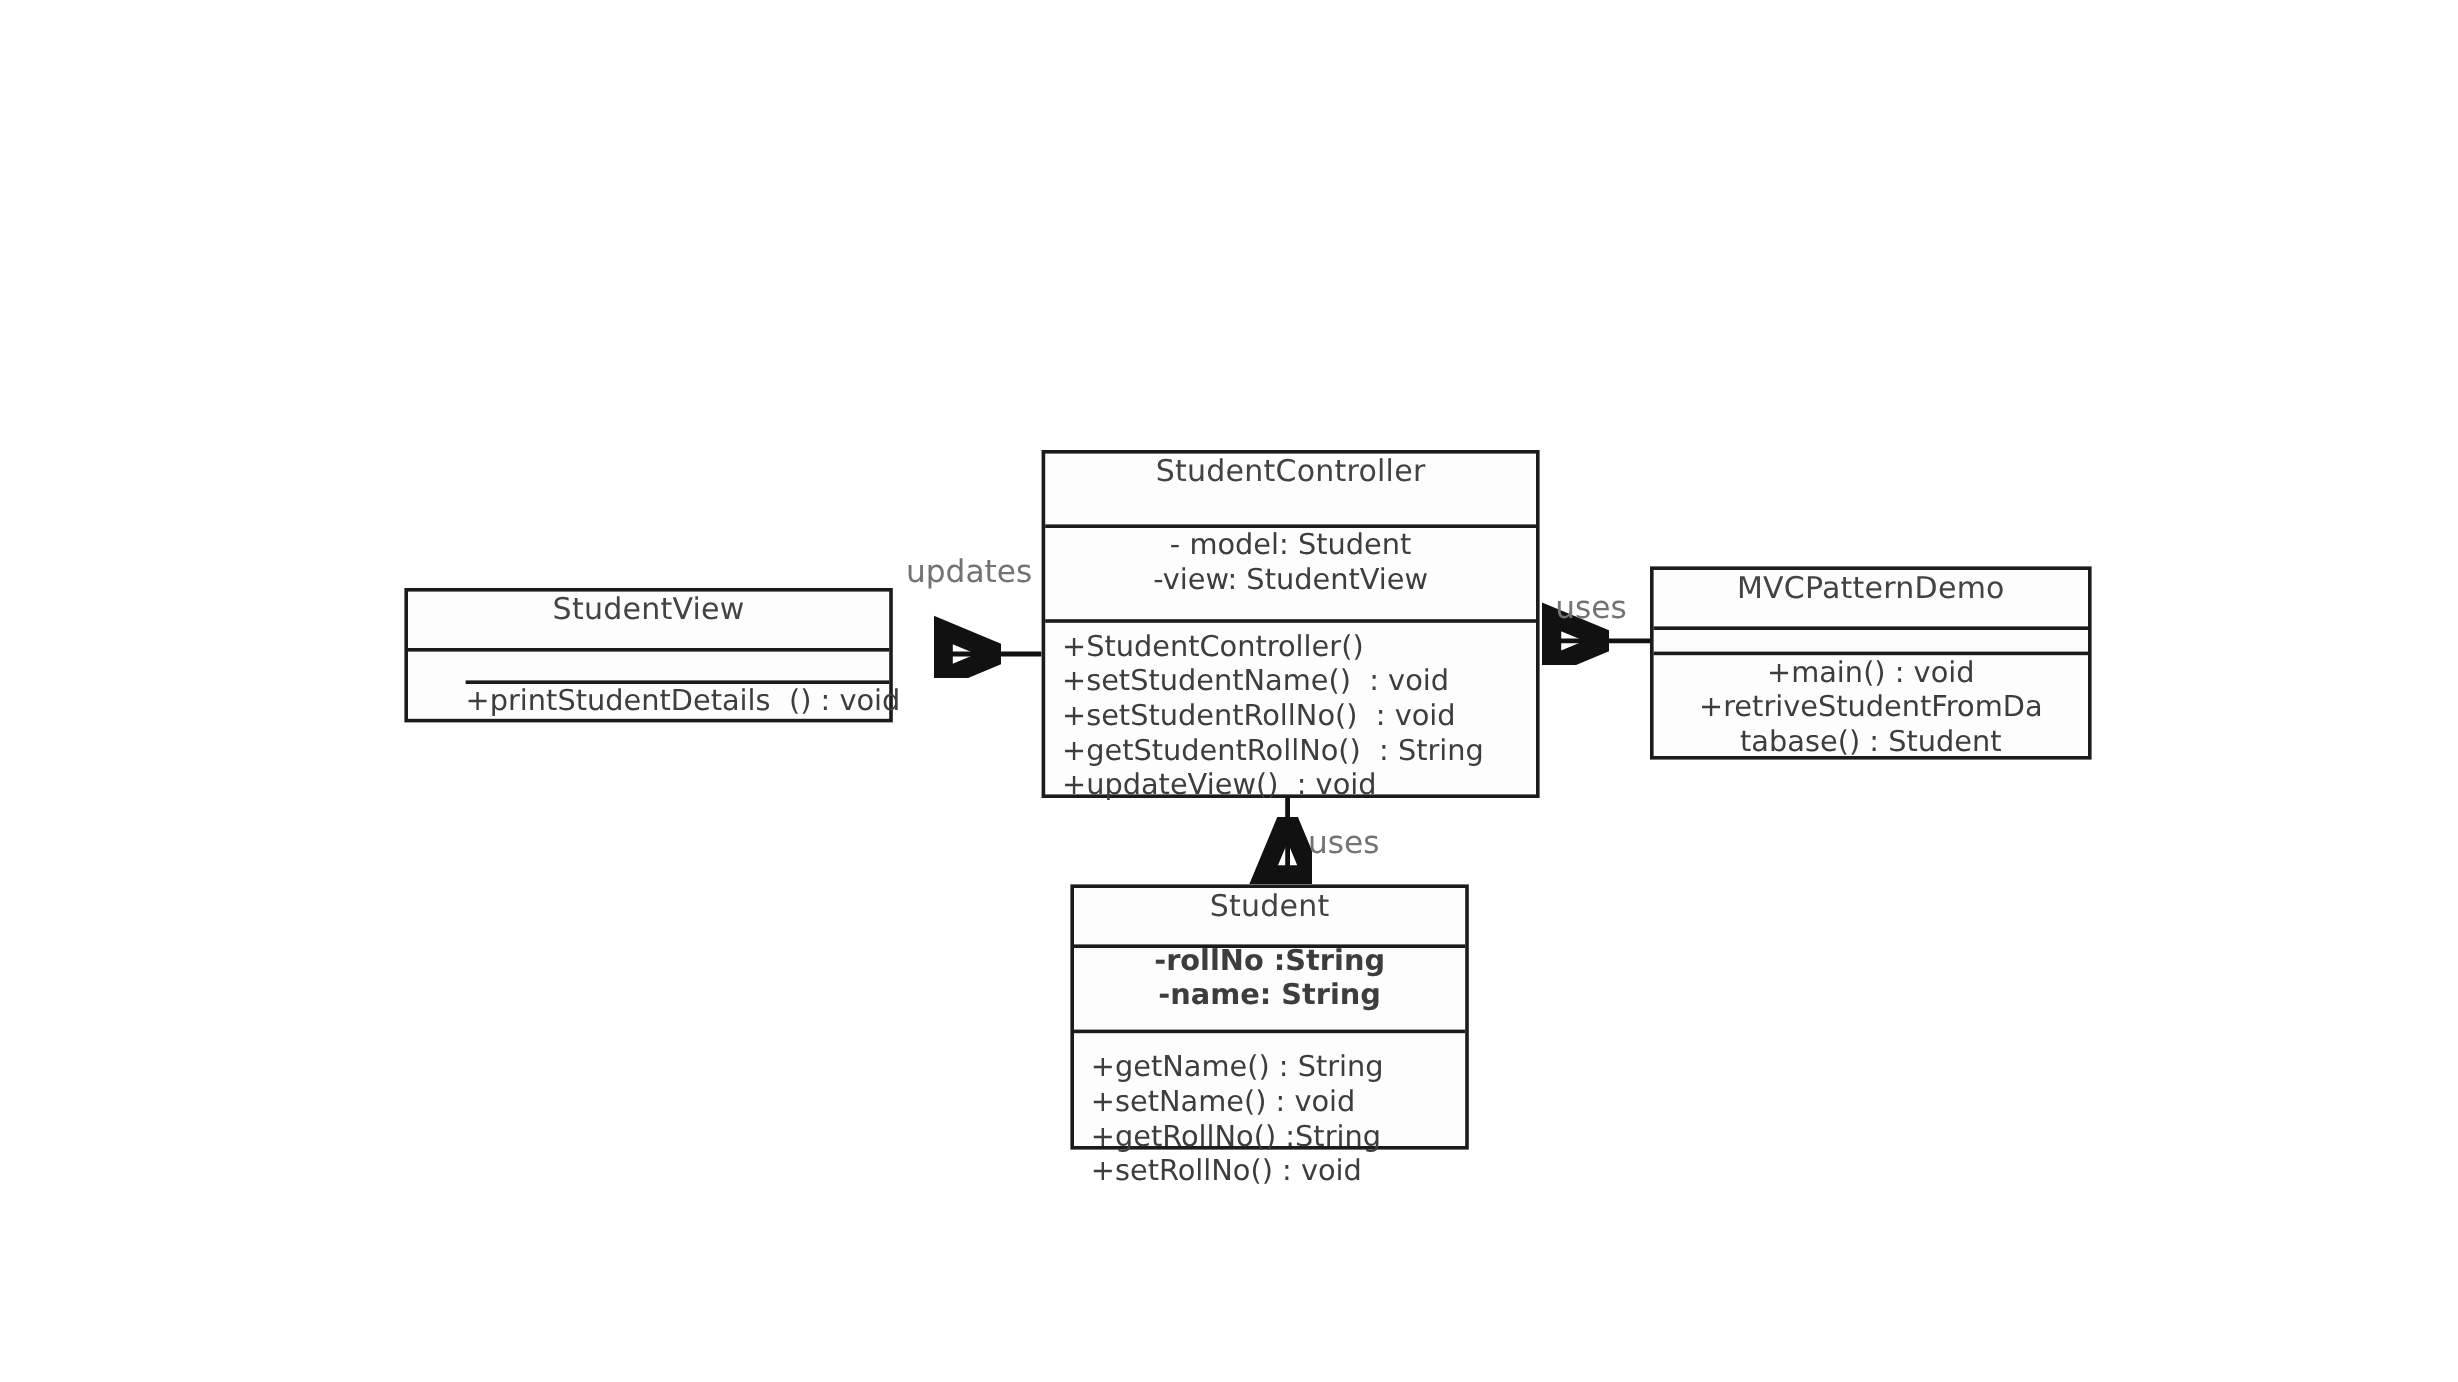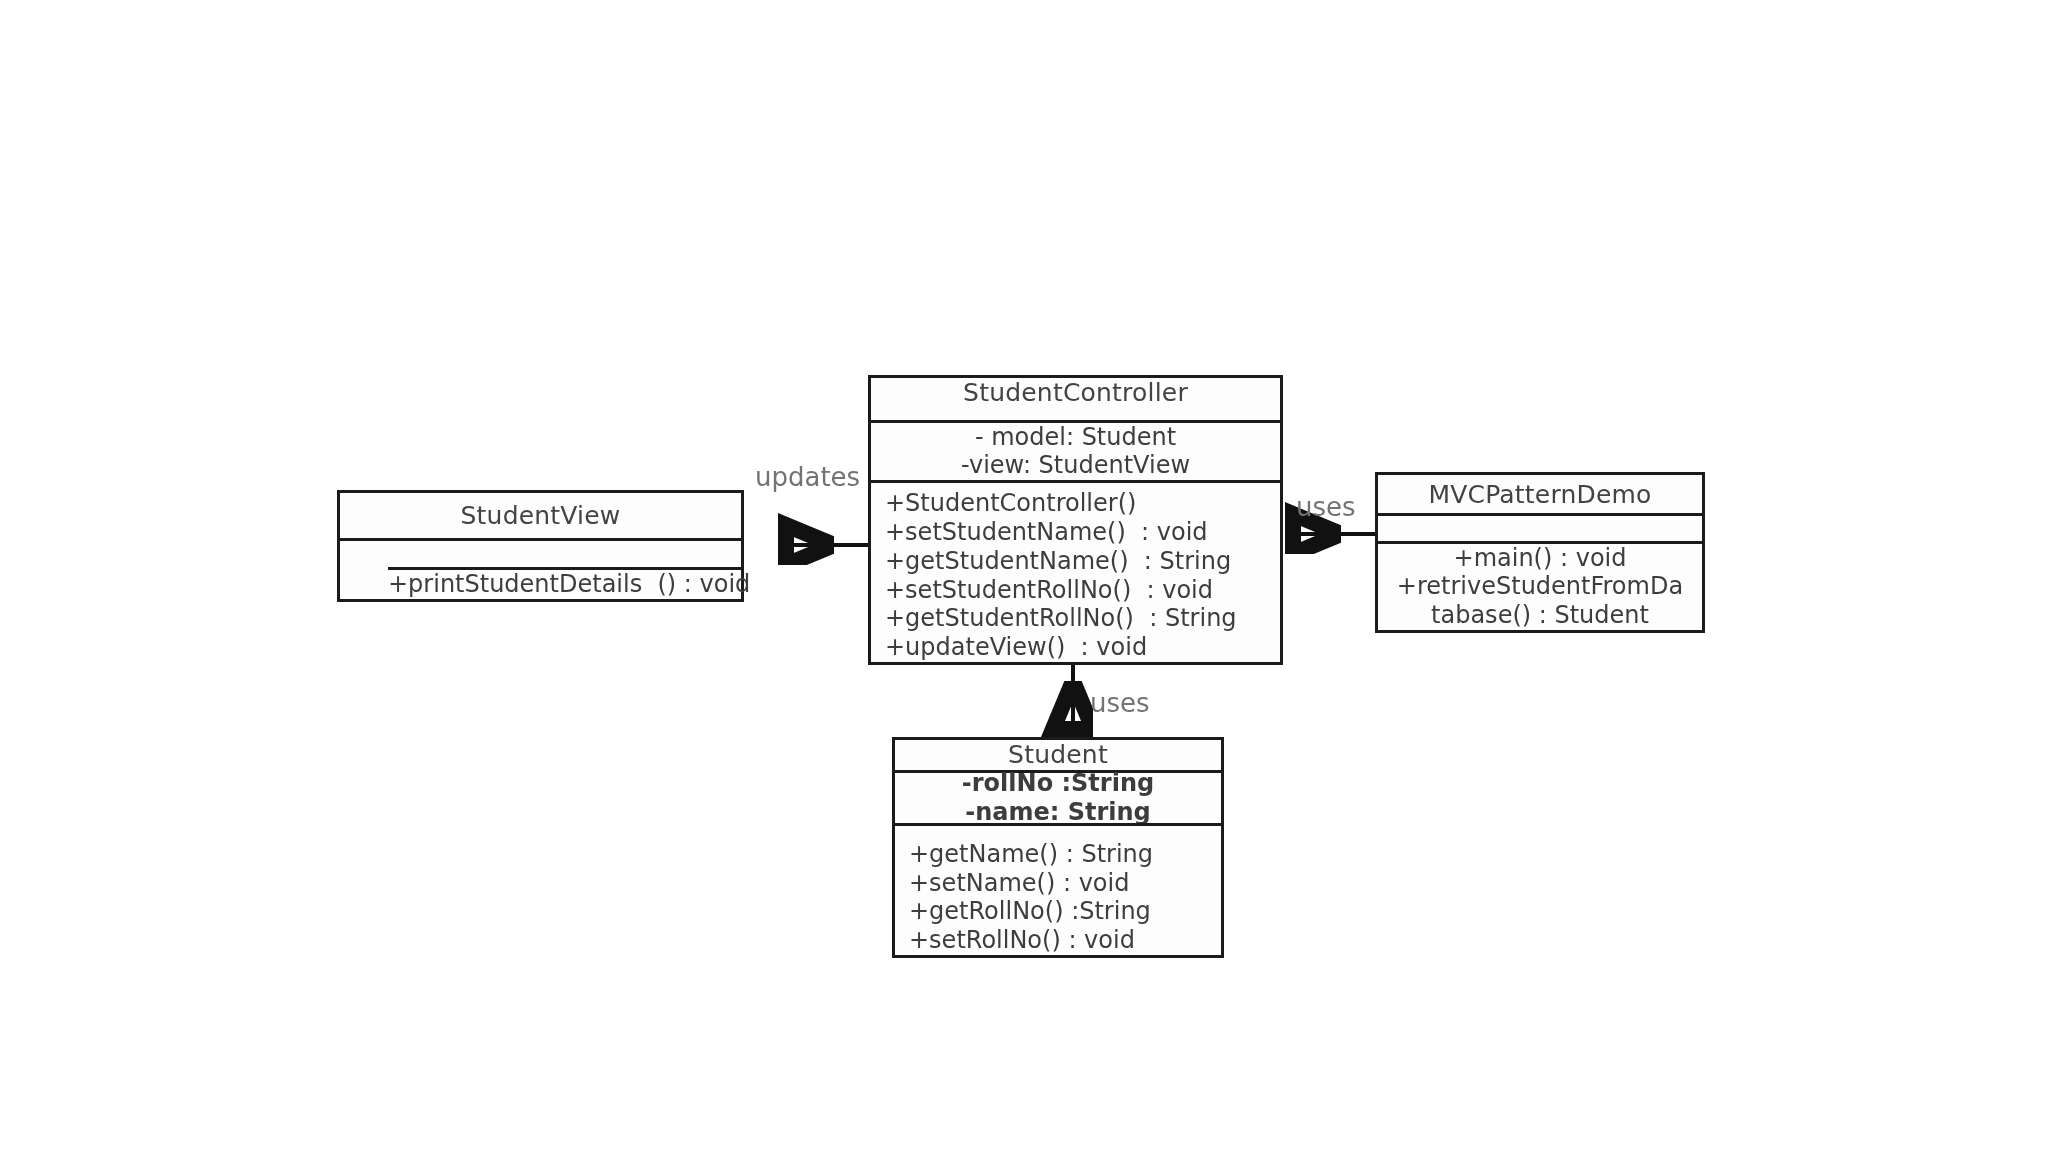--- a/index.html
+++ b/index.html
@@ -25,20 +25,21 @@
   }
 
   
   .uml-class {
     position: absolute;
     box-sizing: border-box;
     background: #fdfdfd;
     border: 3px solid #1b1b1b;
     display: flex;
     flex-direction: column;
+    gap: 18px;
   }
   .compartment {
     box-sizing: border-box;
     display: flex;
     flex-direction: column;
     justify-content: center;
   }
   .compartment.divided {
     border-top: 3px solid #1b1b1b;
   }
@@ -125,28 +126,27 @@
     <div class="compartment" style="height:42px;">
       <div class="class-name">StudentController</div>
     </div>
     <div class="compartment divided members-centered" style="height:77px;margin-top:12px;">
       <div class="member-line">- model: Student</div>
       <div class="member-line">-view: StudentView</div>
     </div>
     <div class="compartment divided members-left" style="flex:1; padding-top:6px;">
       <div class="member-line">+StudentController()</div>
       <div class="member-line">+setStudentName()  : void</div>
-      <div class="member-line">+getStudentName()  : String</div>
       <div class="member-line">+setStudentRollNo()  : void</div>
       <div class="member-line">+getStudentRollNo()  : String</div>
       <div class="member-line">+updateView()  : void</div>
     </div>
   </div>
 
-  <div class="uml-class" style="left:1375px; top:472px; width:330px; height:161px;">
+  <div class="uml-class" style="left:1375px; top:472px; width:368px; height:161px;">
     <div class="compartment" style="height:43px;">
       <div class="class-name">MVCPatternDemo</div>
     </div>
     <div class="compartment divided" style="height:30px;"></div>
     <div class="compartment divided members-centered" style="flex:1;">
       <div class="member-line">+main() : void</div>
       <div class="member-line">+retriveStudentFromDa</div>
       <div class="member-line">tabase() : Student</div>
     </div>
   </div>

